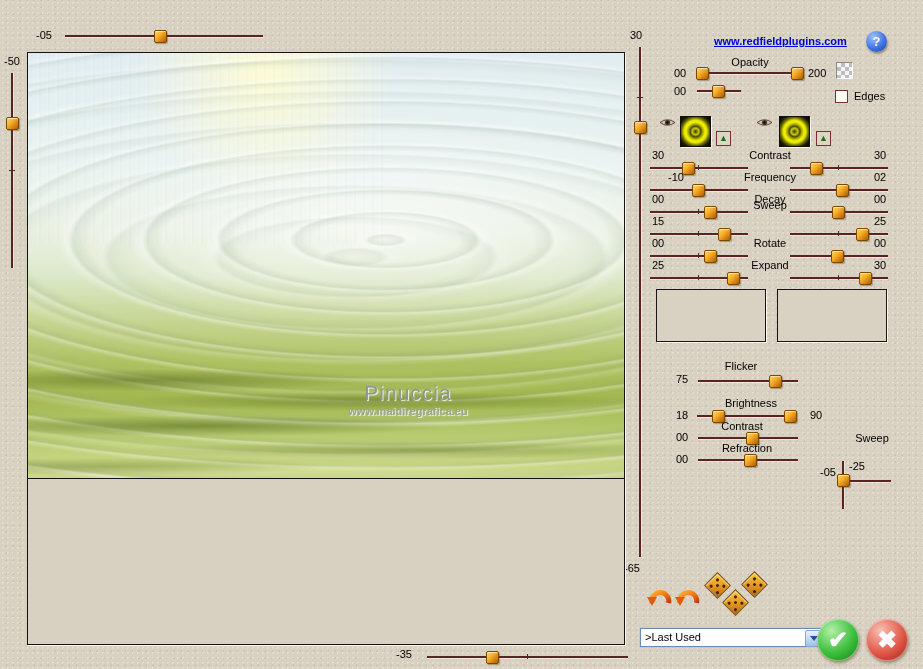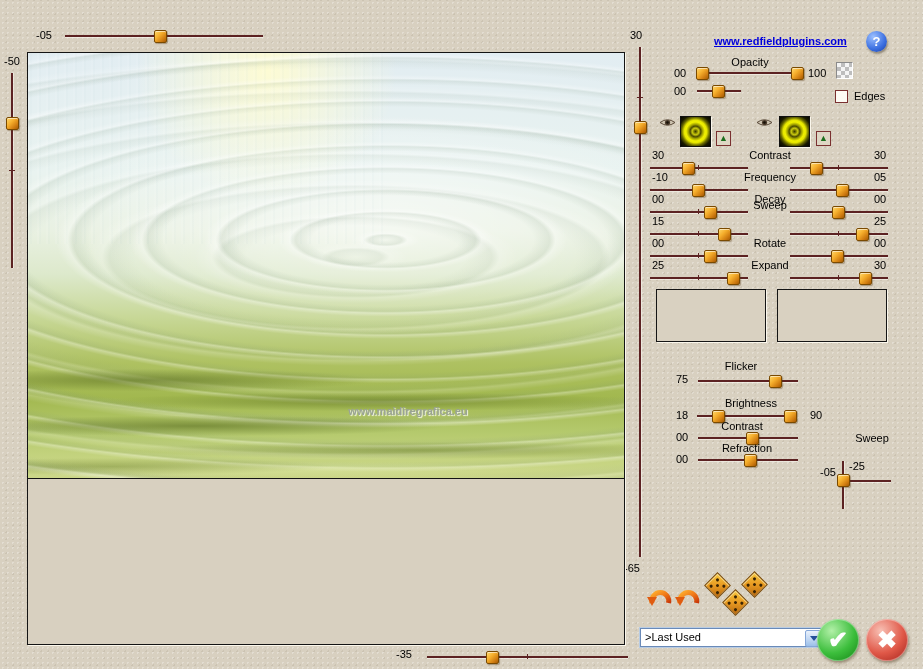--- a/index.html
+++ b/index.html
@@ -113,32 +113,33 @@
   <span class="lbl" style="left:396px;top:648px">-35</span>
   <span class="track" style="left:427px;top:656px;width:201px"></span>
   <span class="tick" style="left:527px;top:654px"></span>
   <span class="knob" style="left:486px;top:651px"></span>
 
   <div class="frame" style="left:27px;top:52px;width:598px;height:593px"></div>
   <div class="photo">
     <div class="streaks"></div>
     <div class="ripples"></div>
     <div class="grass"></div>
+    <div class="wm1">Pinuccia</div>
     <div class="wm2">www.maidiregrafica.eu</div>
   </div>
 
   <a class="link" style="left:714px;top:35px" href="#">www.redfieldplugins.com</a>
   <div class="help" style="left:866px;top:31px">?</div>
 
   <span class="lbl ctr" style="left:700px;top:56px;width:100px">Opacity</span>
   <span class="lbl" style="left:674px;top:67px">00</span>
   <span class="track" style="left:699px;top:72px;width:100px"></span>
   <span class="knob" style="left:696px;top:67px"></span>
   <span class="knob" style="left:791px;top:67px"></span>
-  <span class="lbl" style="left:808px;top:67px">100</span>
+  <span class="lbl" style="left:808px;top:67px">200</span>
   <span class="checker" style="left:836px;top:62px"></span>
   <span class="lbl" style="left:674px;top:85px">00</span>
   <span class="track" style="left:697px;top:90px;width:44px"></span>
   <span class="knob" style="left:712px;top:85px"></span>
   <span class="checkbox" style="left:835px;top:90px"></span>
   <span class="lbl" style="left:854px;top:90px">Edges</span>
 
   <span class="abs" style="left:659px;top:114px">
     <svg width="17" height="11">
         <path d="M1 5.5 Q8.5 0 16 5.5 Q8.5 11 1 5.5Z" fill="#cdc3b0" stroke="#5a4a3a"></path>
@@ -161,23 +162,23 @@
   <div id="params">
       <span class="lbl" style="left:652px;top:149px">30</span>
       <span class="lbl ctr" style="left:700px;top:149px;width:140px">Contrast</span>
       <span class="lbl" style="left:874px;top:149px">30</span>
       <span class="track" style="left:650px;top:167px;width:98px"></span>
       <span class="tick" style="left:698px;top:165px"></span>
       <span class="track" style="left:790px;top:167px;width:98px"></span>
       <span class="tick" style="left:838px;top:165px"></span>
       <span class="knob" style="left:682px;top:162px"></span>
       <span class="knob" style="left:810px;top:162px"></span>
-      <span class="lbl" style="left:652px;top:171px">-10</span>
+      <span class="lbl" style="left:668px;top:171px">-10</span>
       <span class="lbl ctr" style="left:700px;top:171px;width:140px">Frequency</span>
-      <span class="lbl" style="left:874px;top:171px">05</span>
+      <span class="lbl" style="left:874px;top:171px">02</span>
       <span class="track" style="left:650px;top:189px;width:98px"></span>
       <span class="tick" style="left:698px;top:187px"></span>
       <span class="track" style="left:790px;top:189px;width:98px"></span>
       <span class="tick" style="left:838px;top:187px"></span>
       <span class="knob" style="left:692px;top:184px"></span>
       <span class="knob" style="left:836px;top:184px"></span>
       <span class="lbl" style="left:652px;top:193px">00</span>
       <span class="lbl ctr" style="left:700px;top:193px;width:140px">Decay</span>
       <span class="lbl" style="left:874px;top:193px">00</span>
       <span class="track" style="left:650px;top:211px;width:98px"></span>

